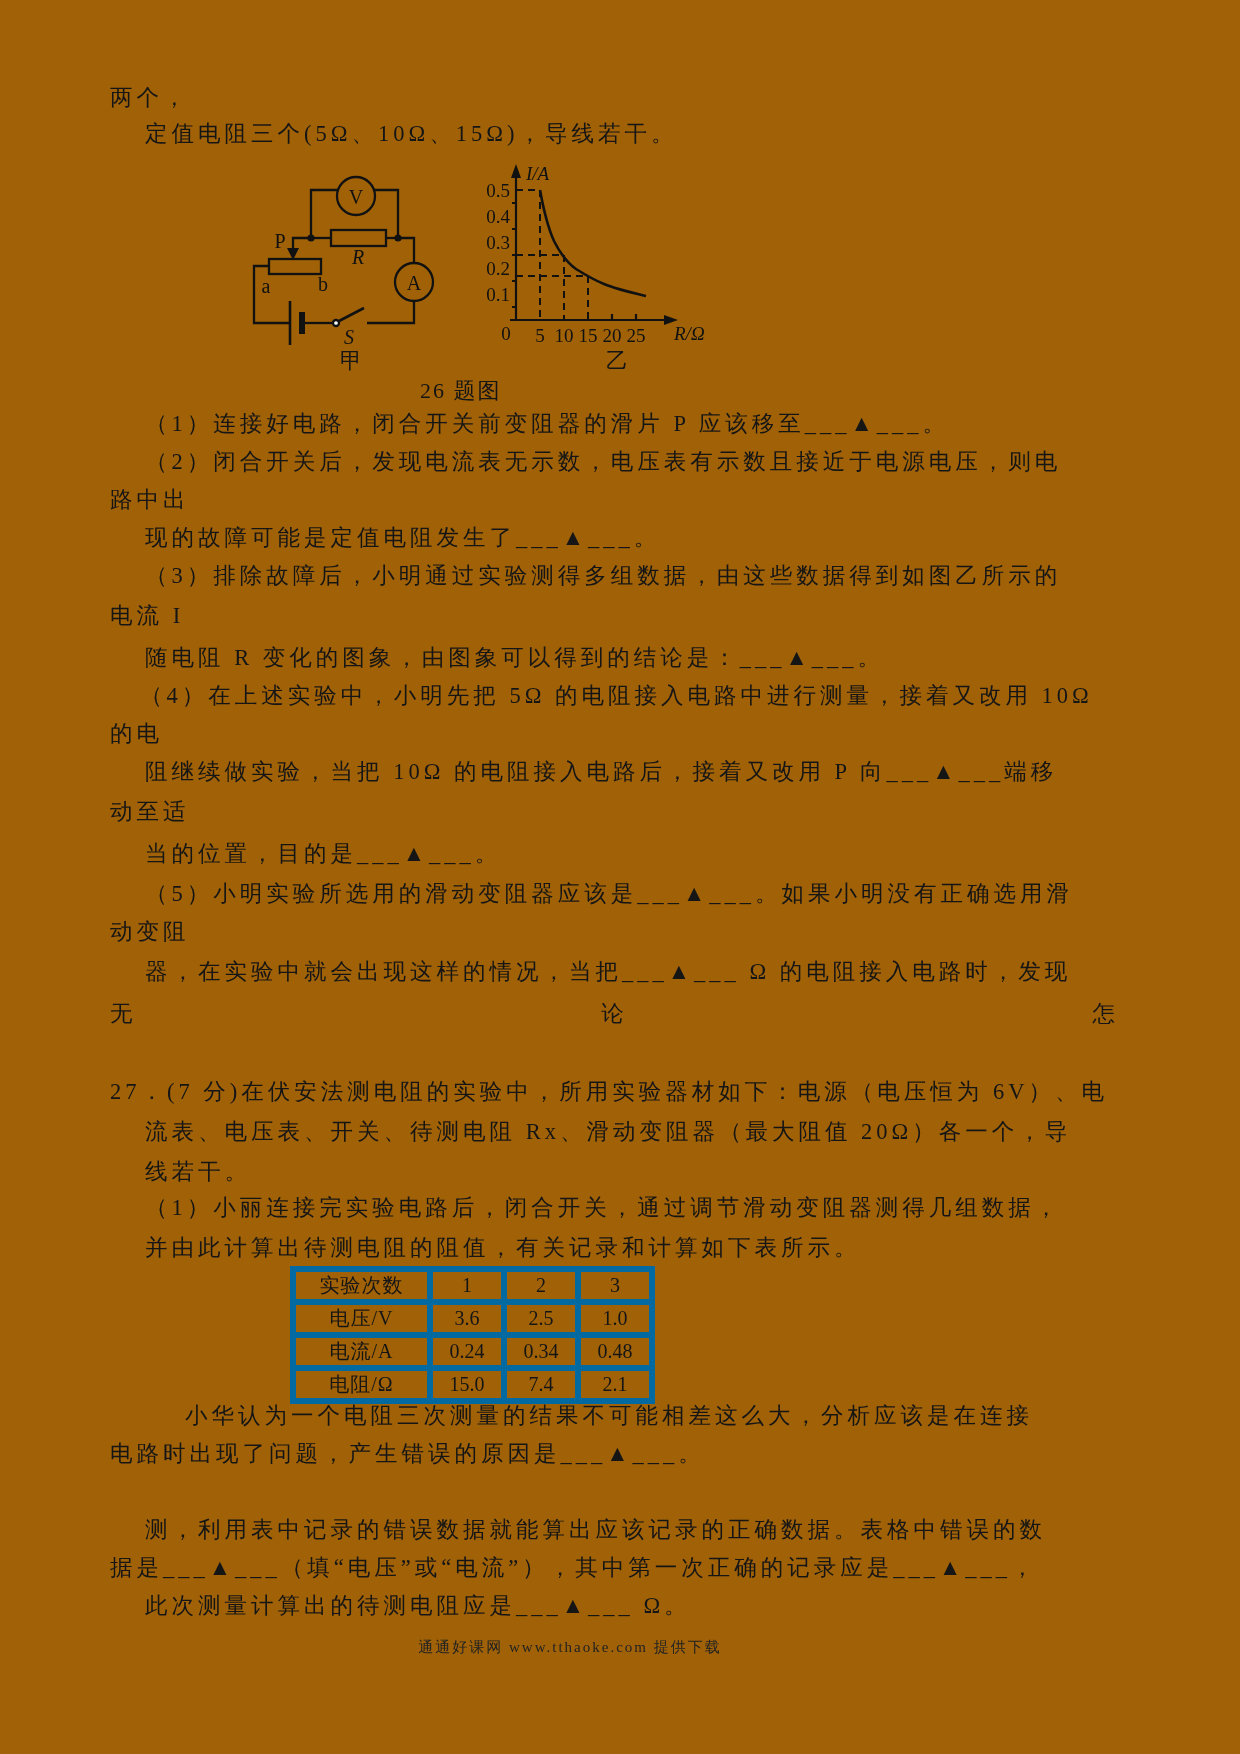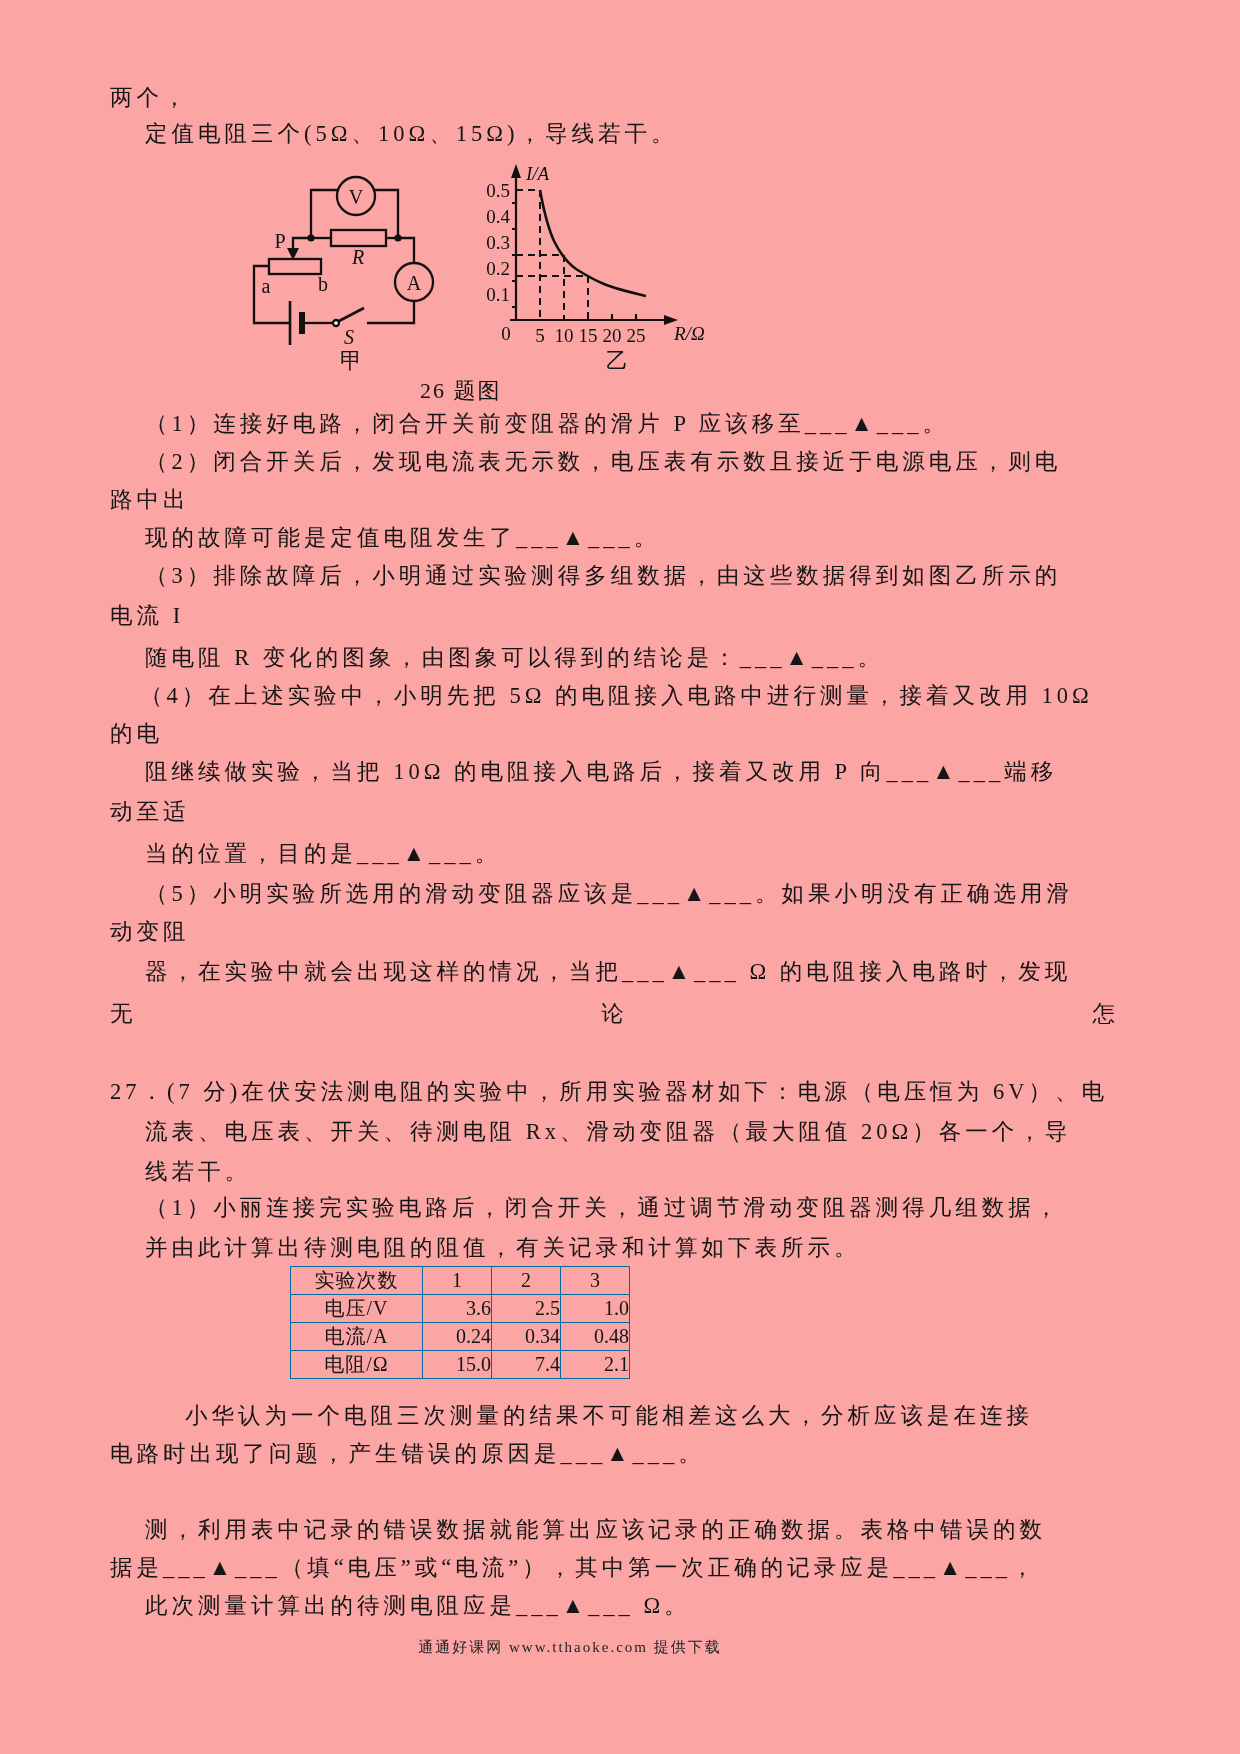--- a/index.html
+++ b/index.html
@@ -1,28 +1,28 @@
 <!DOCTYPE html>
 <html><head>
 <meta charset="utf-8">
 <style>
   html,body{margin:0;padding:0;background:#9a9a9a;}
   #page{
-    position:relative;width:1240px;height:1754px;margin:0 auto;background:#fca5a5;
+    position:relative;width:1240px;height:1754px;margin:0 auto;background:#a16207;
     font-family:"Liberation Serif","DejaVu Serif",serif;color:#151515;overflow:hidden;
   }
   .ln{position:absolute;white-space:nowrap;font-size:22.5px;letter-spacing:4px;line-height:27px;}
   .spread{position:absolute;display:flex;justify-content:space-between;font-size:22.5px;}
   .cap{position:absolute;font-size:22px;letter-spacing:2px;white-space:nowrap;}
   svg{position:absolute;overflow:visible;}
   svg text{font-family:"Liberation Serif","DejaVu Serif",serif;fill:#111;}
   table.data{position:absolute;left:290px;top:1266px;border-collapse:collapse;font-size:20px;table-layout:fixed;}
-  table.data td{border:1px solid #0369a1;height:27px;padding:0 0 0 0;overflow:hidden;}
+  table.data td{border:6px solid #0369a1;height:27px;padding:0 0 0 0;overflow:hidden;}
   td.lbl{width:131px;text-align:center;letter-spacing:1px;}
-  td.val{width:68px;text-align:right;padding-left:13px;}
+  td.val{width:68px;text-align:center;padding-left:13px;}
   td.hnum{width:68px;text-align:center;padding-left:0;}
   .footer{position:absolute;left:0;right:100px;top:1638px;text-align:center;font-size:15px;letter-spacing:2px;color:#222;}
 </style>
 </head>
 <body>
 
 <div id="page">
 
   <div class="ln" style="left:110px;top:84px">两个，</div>
   <div class="ln" style="left:145px;top:120px">定值电阻三个(5Ω、10Ω、15Ω)，导线若干。</div>

